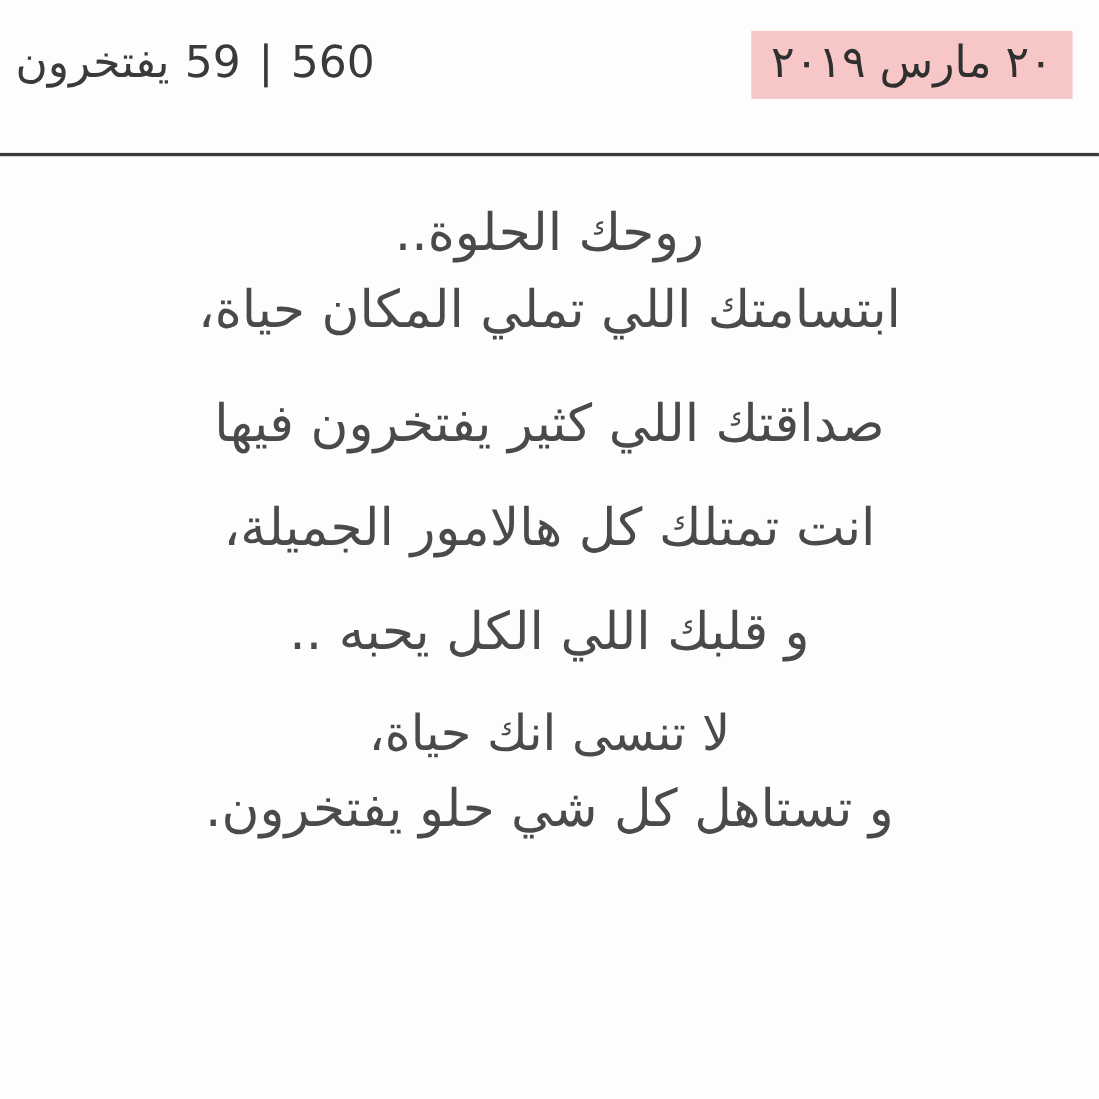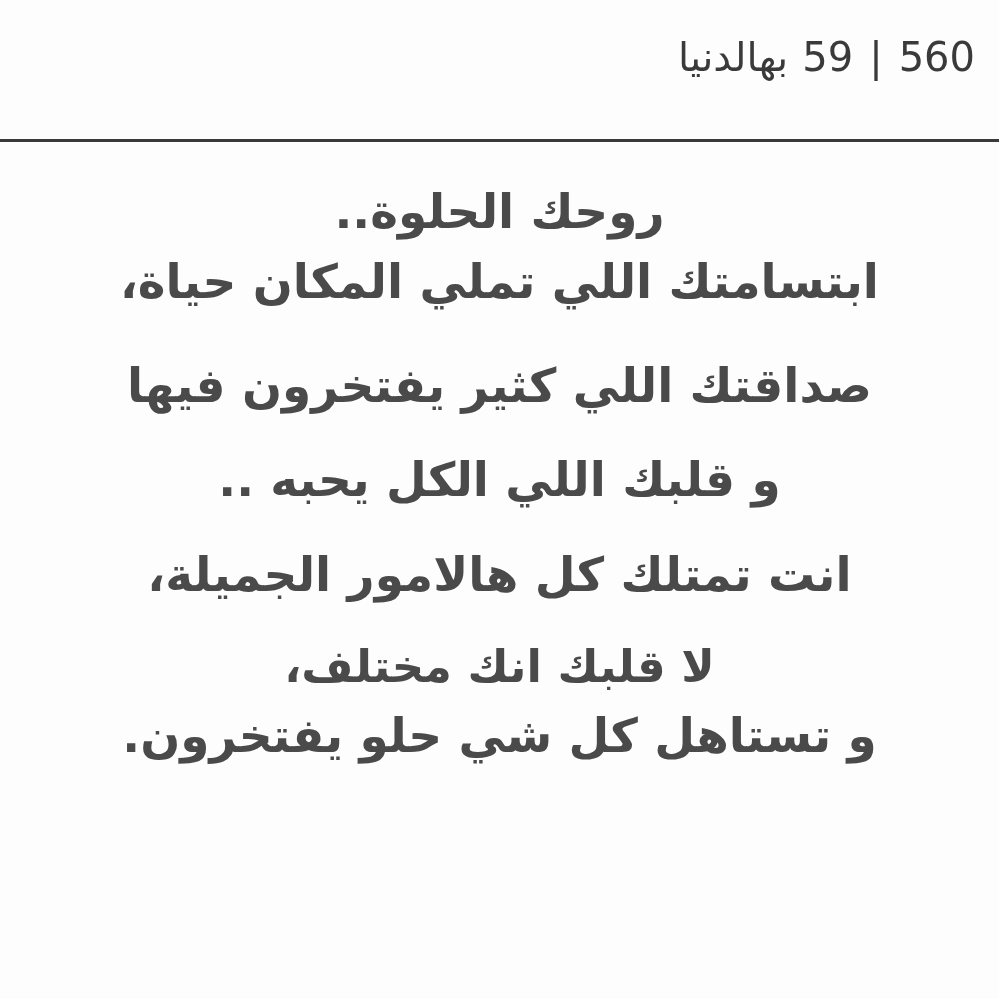--- a/index.html
+++ b/index.html
@@ -71,49 +71,49 @@
     text-align: center;
     color: #4a4a4a;
   }
   .line {
     font-size: 47px;
     line-height: 1.62;
     color: #4a4a4a;
     white-space: nowrap;
     direction: rtl;
     letter-spacing: 0.5px;
-    font-weight: bold;
   }
   .line.tight { margin-top: -6px; text-align: center; }
   .line.gap   { margin-top: 18px; }
   .line.small { font-size: 45px; }
 
   .spacer-sm { height: 10px; }
 </style>
 </head>
 <body>
 
 <div class="page">
 
   <div class="header">
+    <div class="date-badge">٢٠ مارس ٢٠١٩</div>
 
     <div class="title-block">
       <span>560</span>
       <span class="sep">|</span>
       <span>59</span>
-      <span>بهالدنيا</span>
+      <span>يفتخرون</span>
     </div>
 
     <div class="header-rule"></div>
   </div>
 
   <div class="content">
     <div class="line">روحك الحلوة..</div>
     <div class="line tight">ابتسامتك اللي تملي المكان حياة،</div>
     <div class="spacer-sm"></div>
     <div class="line gap">صداقتك اللي كثير يفتخرون فيها</div>
+    <div class="line gap">انت تمتلك كل هالامور الجميلة،</div>
     <div class="line gap">و قلبك اللي الكل يحبه ..</div>
-    <div class="line gap">انت تمتلك كل هالامور الجميلة،</div>
-    <div class="line gap small">لا قلبك انك مختلف،</div>
+    <div class="line gap small">لا تنسى انك حياة،</div>
     <div class="line tight">و تستاهل كل شي حلو يفتخرون.</div>
   </div>
 
 </div>
 
 </body></html>

